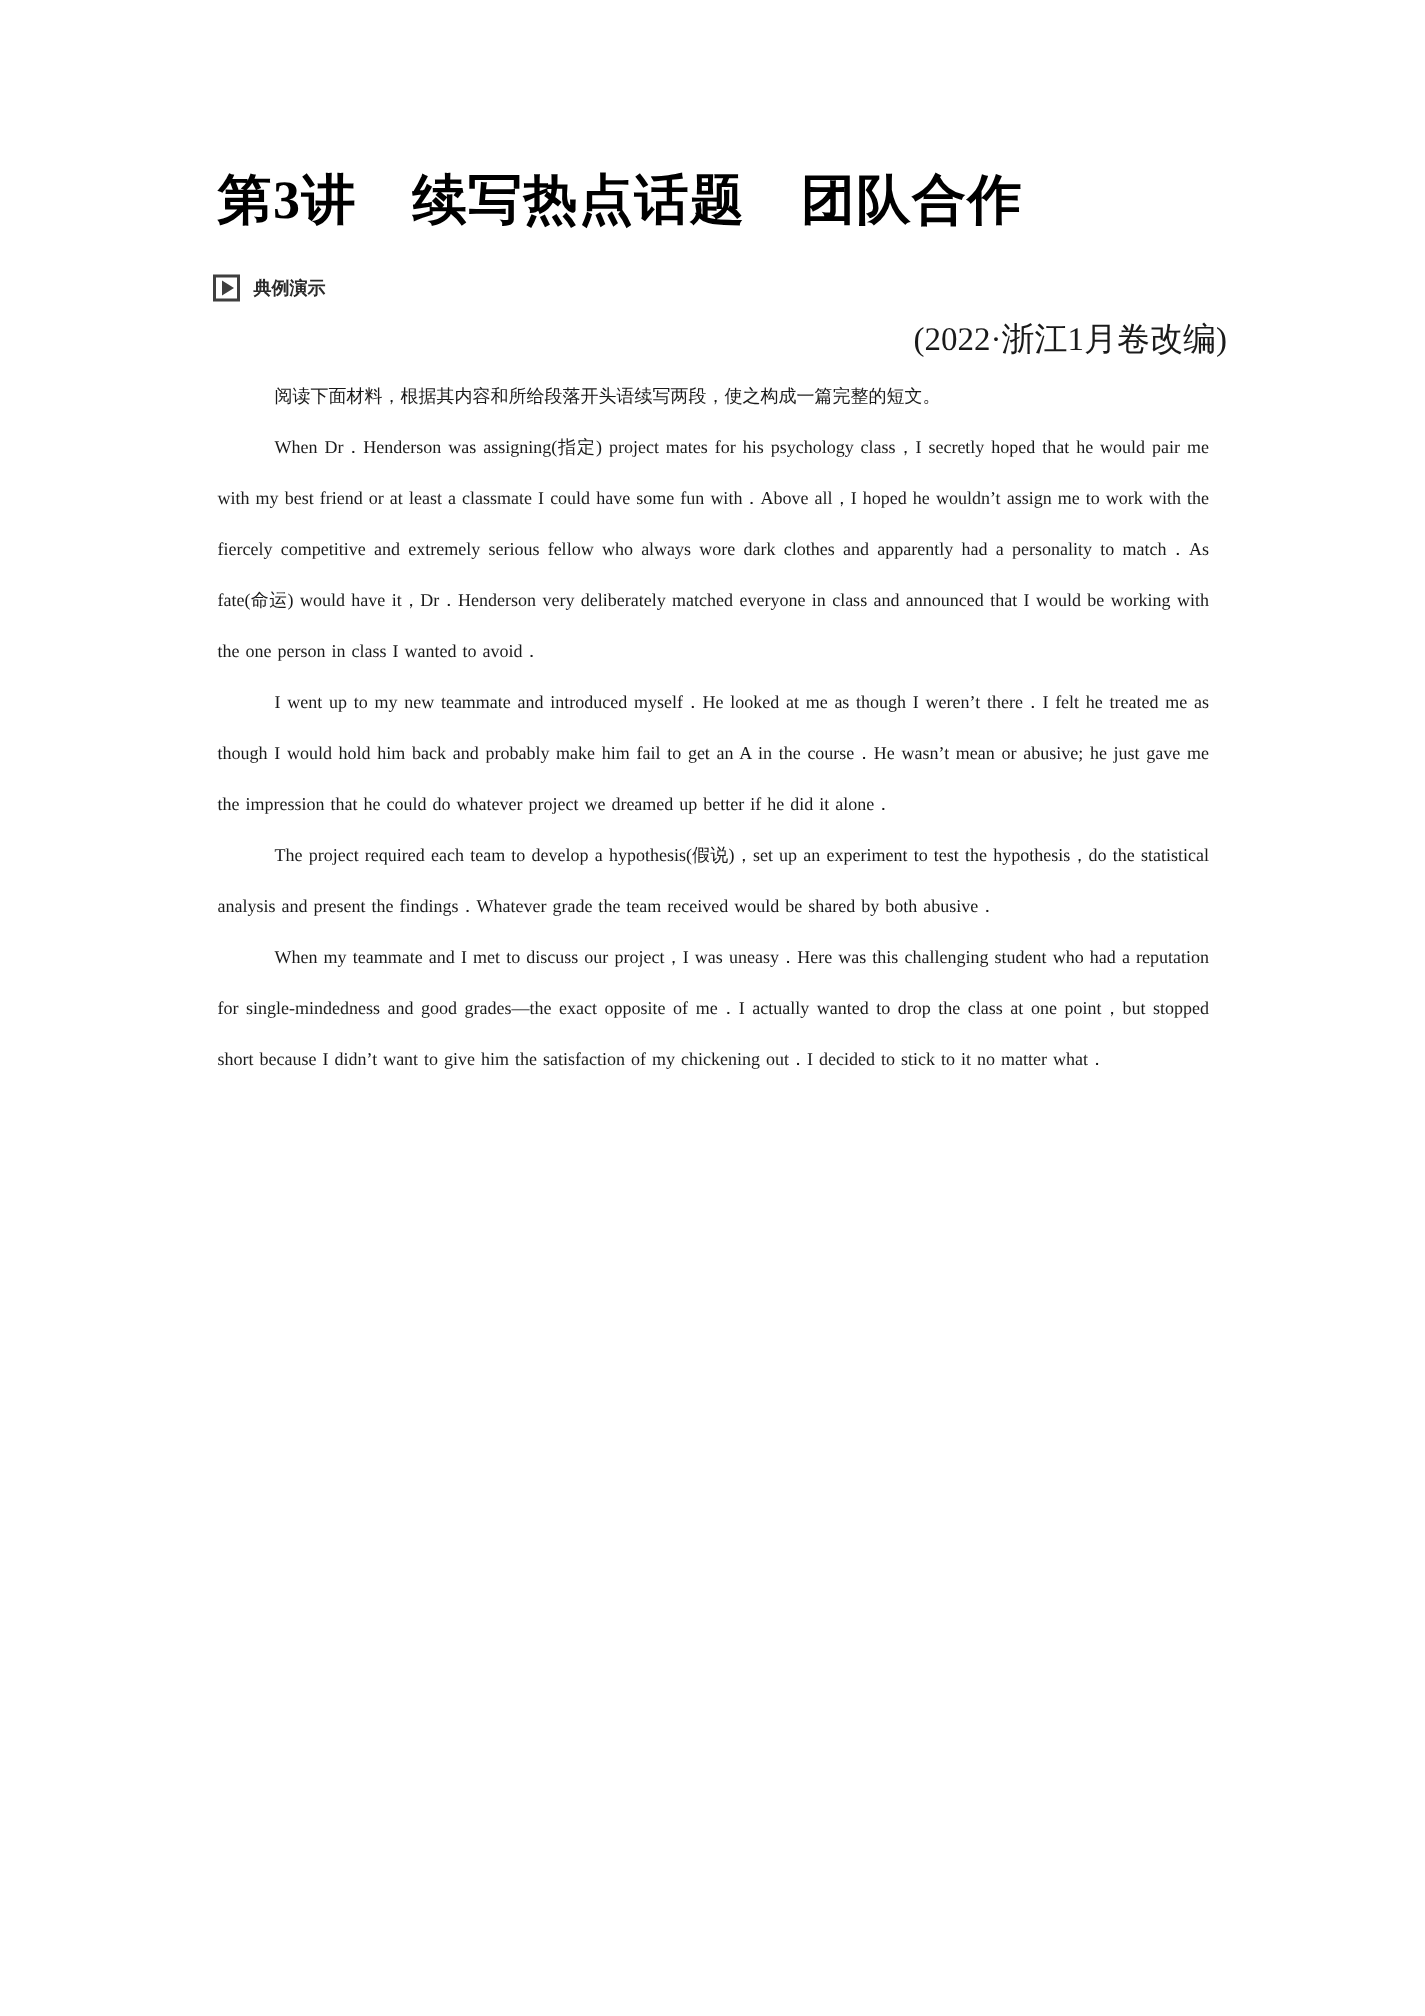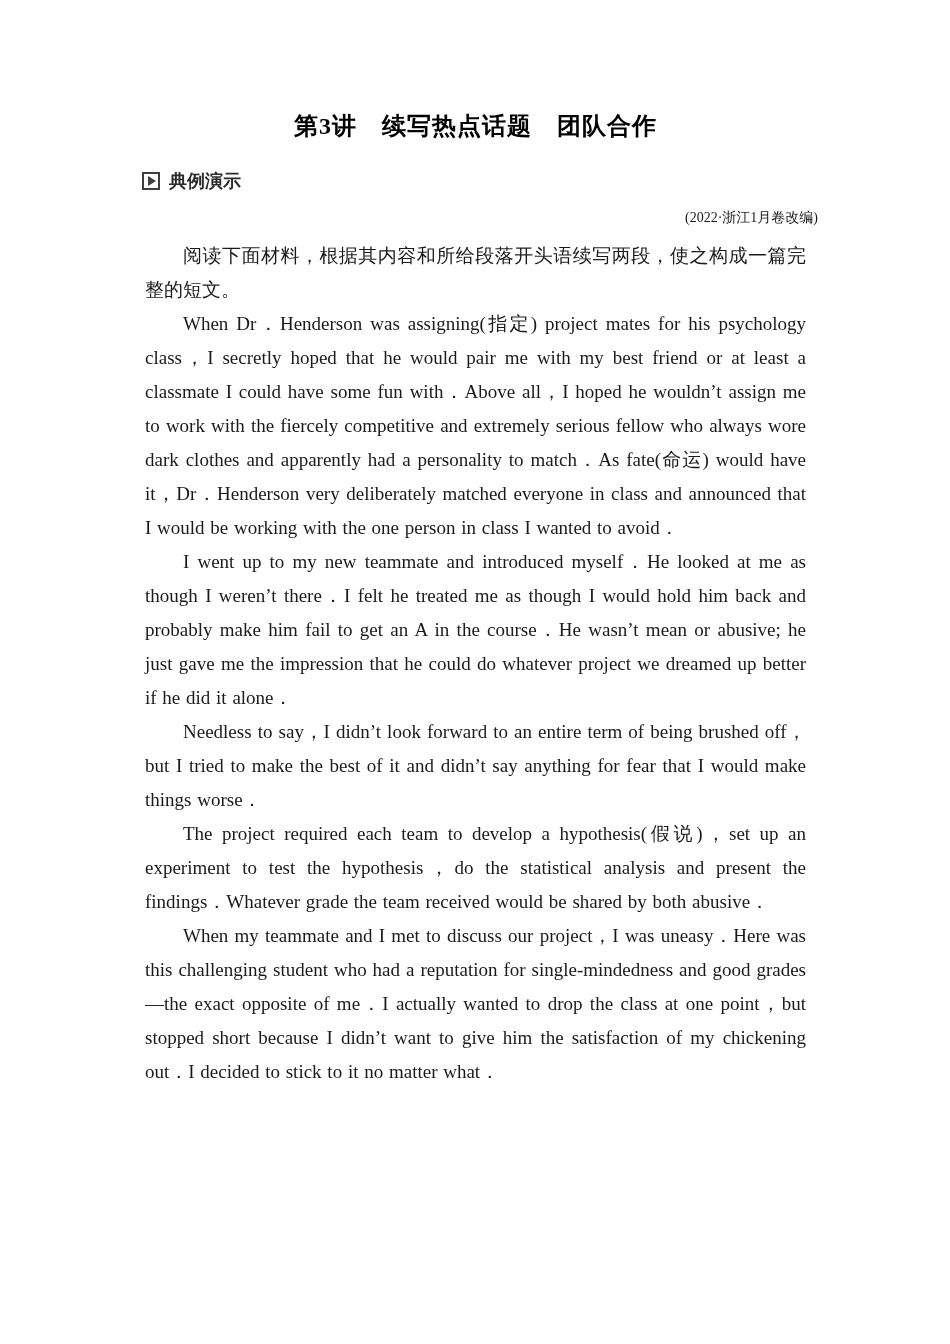--- a/index.html
+++ b/index.html
@@ -14,22 +14,22 @@
     margin: 0 auto;
     background: #ffffff;
     box-sizing: border-box;
     padding: 112px 144px 0 145px;
     color: #1a1a1a;
     font-family: "Liberation Serif", "DejaVu Serif", serif;
     overflow: hidden;
   }
   .title {
     margin: 0 0 28px 0;
-    text-align: center;
-    font-size: 24px;
+    text-align: left;
+    font-size: 36px;
     font-weight: 700;
     letter-spacing: 1px;
     line-height: 1.2;
     color: #000000;
     font-family: "Liberation Serif", "DejaVu Serif", serif;
   }
   .section-header {
     display: flex;
     align-items: center;
     gap: 9px;
@@ -49,32 +49,32 @@
     width: 0;
     height: 0;
     border-top: 5px solid transparent;
     border-bottom: 5px solid transparent;
     border-left: 8px solid #3f3f3f;
     margin-left: 2px;
   }
   .section-label {
     font-family: "Liberation Sans", "DejaVu Sans", sans-serif;
     font-weight: 700;
-    font-size: 18px;
+    font-size: 12px;
     color: #2b2b2b;
   }
   .source {
     text-align: right;
-    font-size: 14px;
+    font-size: 22px;
     line-height: 26px;
     margin: 0 -12px 8px 0;
   }
   .para {
     margin: 0;
-    font-size: 19px;
+    font-size: 12px;
     line-height: 34px;
     text-align: justify;
     text-justify: inter-word;
     text-indent: 38px;
     word-spacing: 1px;
   }
 </style>
 </head>
 <body>
 
@@ -90,20 +90,19 @@
   </div>
 
   <div class="source">(2022·浙江1月卷改编)</div>
 
   <p class="para">阅读下面材料，根据其内容和所给段落开头语续写两段，使之构成一篇完整的短文。</p>
 
   <p class="para">When Dr．Henderson was assigning(指定) project mates for his psychology class，I secretly hoped that he would pair me with my best friend or at least a classmate I could have some fun with．Above all，I hoped he wouldn’t assign me to work with the fiercely competitive and extremely serious fellow who always wore dark clothes and apparently had a personality to match．As fate(命运) would have it，Dr．Henderson very deliberately matched everyone in class and announced that I would be working with the one person in class I wanted to avoid．</p>
 
   <p class="para">I went up to my new teammate and introduced myself．He looked at me as though I weren’t there．I felt he treated me as though I would hold him back and probably make him fail to get an A in the course．He wasn’t mean or abusive; he just gave me the impression that he could do whatever project we dreamed up better if he did it alone．</p>
 
-  <p class="para">Needless to say，I didn’t look forward to an entire term of being brushed off，but I tried to make the best of it and didn’t say anything for fear that I would make things worse．</p>
 
   <p class="para">The project required each team to develop a hypothesis(假说)，set up an experiment to test the hypothesis，do the statistical analysis and present the findings．Whatever grade the team received would be shared by both abusive．</p>
 
   <p class="para">When my teammate and I met to discuss our project，I was uneasy．Here was this challenging student who had a reputation for single-mindedness and good grades—the exact opposite of me．I actually wanted to drop the class at one point，but stopped short because I didn’t want to give him the satisfaction of my chickening out．I decided to stick to it no matter what．</p>
 
 
 </div>
 
 </body></html>

